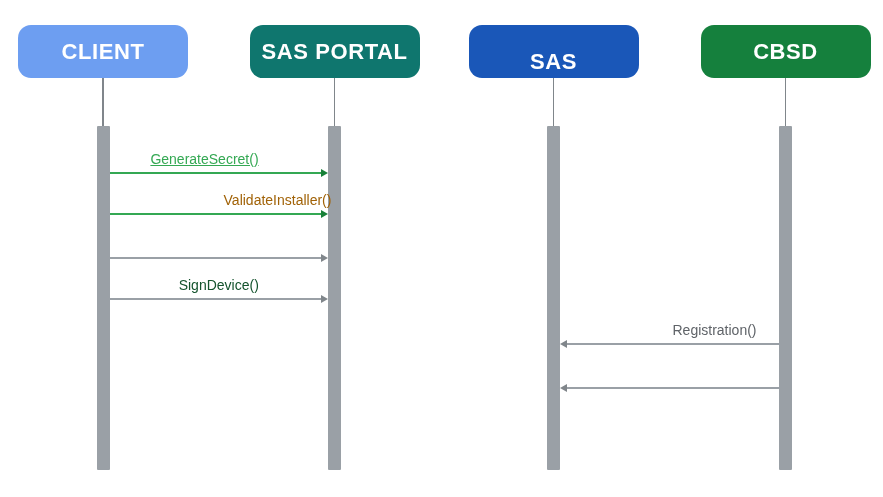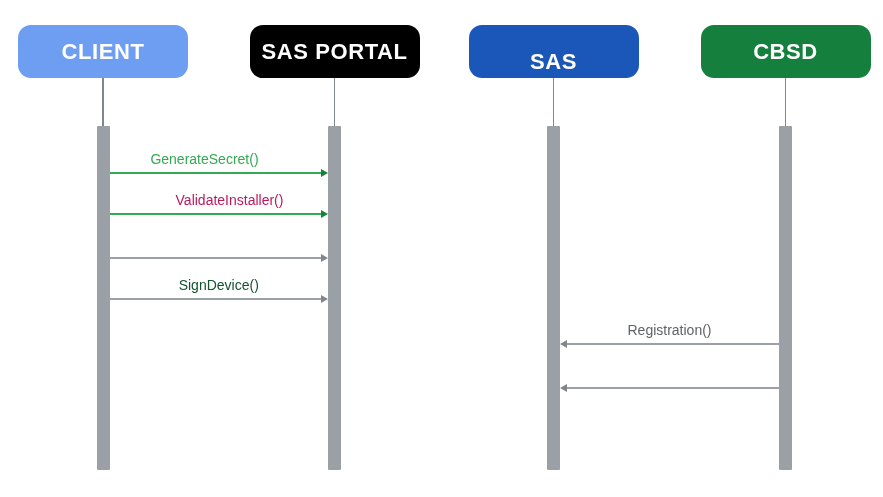--- a/index.html
+++ b/index.html
@@ -58,44 +58,44 @@
 </style>
 </head>
 <body>
 
 <div id="canvas" style="background: rgb(255, 255, 255);">
     <div class="actor-box" style="left: 18px; top: 25px; background: rgb(109, 158, 241);">
       <div class="actor-label" style="color: rgb(255, 255, 255);">CLIENT</div>
     </div>
     <div class="lifeline" style="left: 102.25px; top: 78px; height: 48px; background: rgb(128, 134, 139);"></div>
     <div class="activation-bar" style="left: 96.5px; top: 126px; height: 344px; background: rgb(154, 160, 166);"></div>
-    <div class="actor-box" style="left: 249.5px; top: 25px; background: #000000; text-decoration: underline;">
+    <div class="actor-box" style="left: 249.5px; top: 25px; background: #0f766e;">
       <div class="actor-label" style="color: rgb(255, 255, 255);">SAS PORTAL</div>
     </div>
     <div class="lifeline" style="left: 333.75px; top: 78px; height: 48px; background: rgb(128, 134, 139);"></div>
     <div class="activation-bar" style="left: 328px; top: 126px; height: 344px; background: rgb(154, 160, 166);"></div>
     <div class="actor-box" style="left: 468.5px; top: 25px; background: rgb(26, 87, 184);">
       <div class="actor-label" style="color: rgb(255, 255, 255); margin-top: 20px;">SAS</div>
     </div>
     <div class="lifeline" style="left: 552.75px; top: 78px; height: 48px; background: rgb(128, 134, 139);"></div>
     <div class="activation-bar" style="left: 547px; top: 126px; height: 344px; background: rgb(154, 160, 166);"></div>
     <div class="actor-box" style="left: 700.5px; top: 25px; background: #15803d;">
       <div class="actor-label" style="color: rgb(255, 255, 255);">CBSD</div>
     </div>
     <div class="lifeline" style="left: 784.75px; top: 78px; height: 48px; background: rgb(128, 134, 139);"></div>
     <div class="activation-bar" style="left: 779px; top: 126px; height: 344px; background: rgb(154, 160, 166);"></div>
-    <div class="msg-label" style="left: 109.5px; width: 190px; top: 151px; color: rgb(52, 168, 83);">GenerateSecret()</div>
+    <div class="msg-label" style="left: 109.5px; width: 190px; top: 151px; color: rgb(52, 168, 83); text-decoration: underline;">GenerateSecret()</div>
     <div class="msg-line" style="top: 172.25px; width: 211.5px; left: 109.5px; background: rgb(52, 168, 83);"></div>
     <div class="msg-head" style="top: 169px; left: 321px; border-left: 7px solid rgb(24, 128, 56);"></div>
-    <div class="msg-label" style="left: 109.5px; width: 240px; top: 192px; color: #be185d;">ValidateInstaller()</div>
+    <div class="msg-label" style="left: 109.5px; width: 240px; top: 192px; color: #a16207; padding-left: 48px;">ValidateInstaller()</div>
     <div class="msg-line" style="top: 213.25px; width: 211.5px; left: 109.5px; background: rgb(52, 168, 83);"></div>
     <div class="msg-head" style="top: 210px; left: 321px; border-left: 7px solid rgb(24, 128, 56);"></div>
     <div class="msg-line" style="top: 257.25px; width: 211.5px; left: 109.5px; background: rgb(154, 160, 166);"></div>
     <div class="msg-head" style="top: 254px; left: 321px; border-left: 7px solid rgb(128, 134, 139);"></div>
     <div class="msg-label" style="left: 109.5px; width: 218.5px; top: 277px; color: #14532d;">SignDevice()</div>
     <div class="msg-line" style="top: 298.25px; width: 211.5px; left: 109.5px; background: rgb(154, 160, 166);"></div>
     <div class="msg-head" style="top: 295px; left: 321px; border-left: 7px solid rgb(128, 134, 139);"></div>
-    <div class="msg-label" style="left: 560px; width: 219px; top: 322px; color: rgb(95, 99, 104);">Registration()</div>
+    <div class="msg-label" style="left: 560px; width: 219px; top: 322px; color: rgb(95, 99, 104); padding-left: 45px;">Registration()</div>
     <div class="msg-line" style="top: 343.25px; width: 212px; left: 567px; background: rgb(154, 160, 166);"></div>
     <div class="msg-head" style="top: 340px; left: 560px; border-right: 7px solid rgb(128, 134, 139);"></div>
     <div class="msg-line" style="top: 387.25px; width: 212px; left: 567px; background: rgb(154, 160, 166);"></div>
     <div class="msg-head" style="top: 384px; left: 560px; border-right: 7px solid rgb(128, 134, 139);"></div>
   </div>
 
 </body></html>

